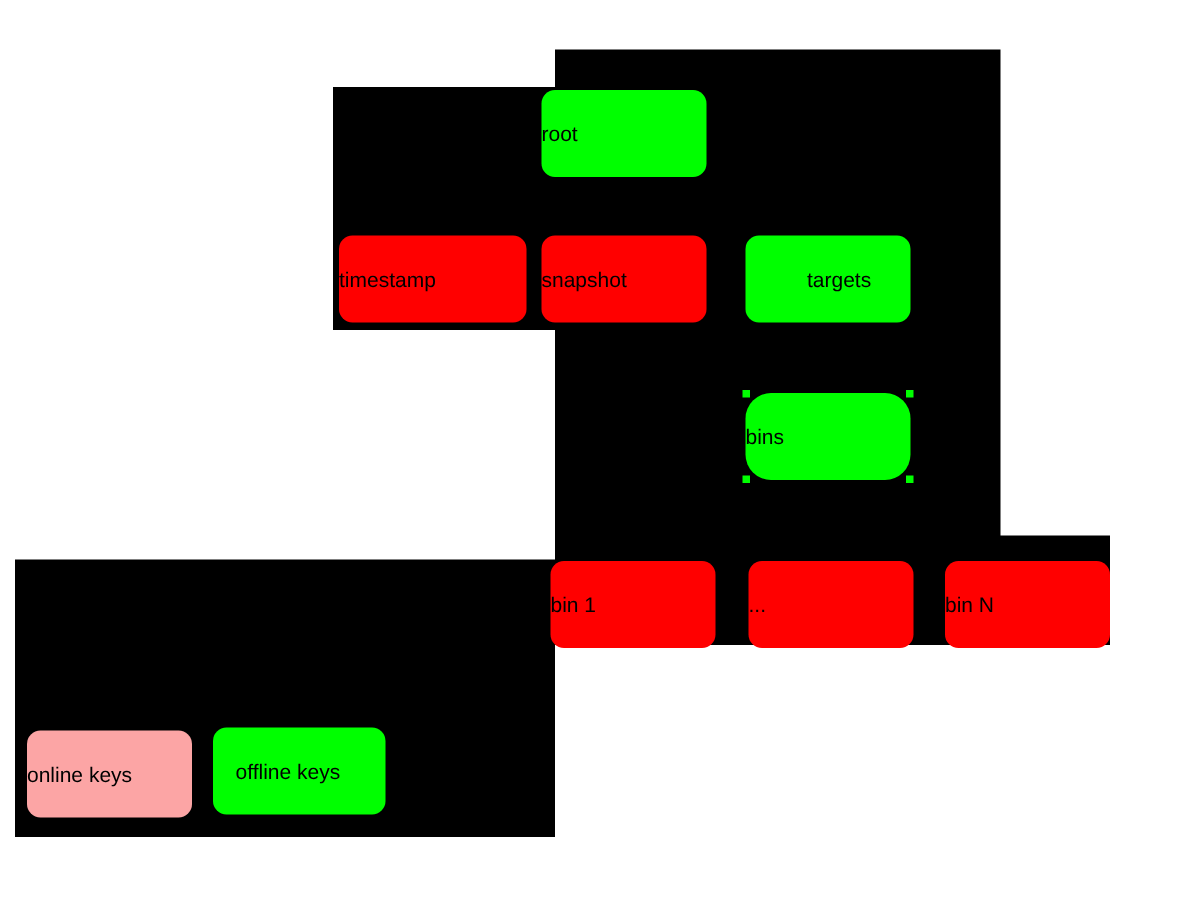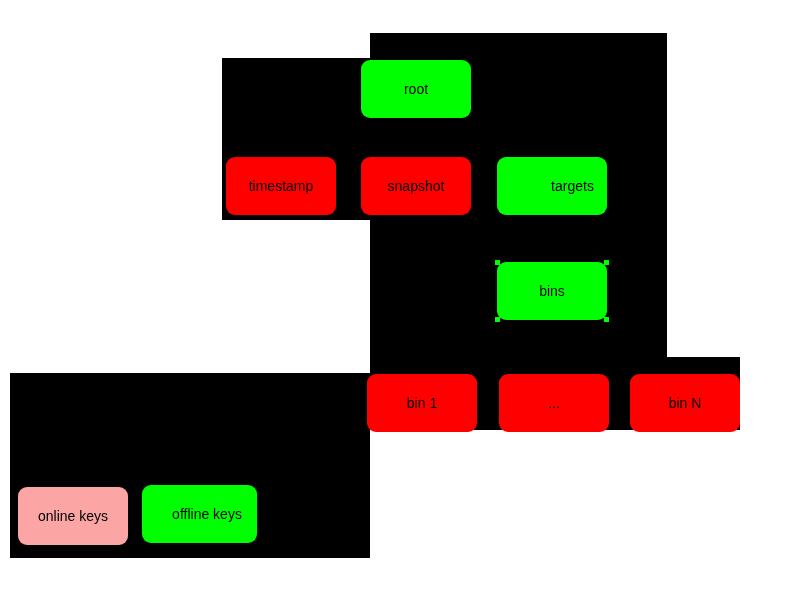--- a/index.html
+++ b/index.html
@@ -18,21 +18,21 @@
   }
   .panel {
     position: absolute;
     background: #000000;
   }
   .node {
     position: absolute;
     border-radius: 9px;
     display: flex;
     align-items: center;
-    justify-content: center;
+    justify-content: flex-start;
     color: #000000;
     font-family: "Liberation Sans", sans-serif;
     font-size: 14px;
     line-height: 1;
     text-align: center;
     box-sizing: border-box;
     user-select: none;
   }
   .node-green { background: #00ff00; }
   .node-red   { background: #ff0000; }
@@ -60,30 +60,30 @@
 
 <div id="canvas" style="background: rgb(255, 255, 255);">
 
 <div class="panel" style="left: 222px; top: 58px; width: 148px; height: 162px; background: rgb(0, 0, 0);"></div>
     <div class="panel" style="left: 370px; top: 33px; width: 297px; height: 397px; background: rgb(0, 0, 0);"></div>
     <div class="panel" style="left: 630px; top: 357px; width: 110px; height: 73px; background: rgb(0, 0, 0);"></div>
     <div class="panel" style="left: 10px; top: 373px; width: 360px; height: 185px; background: rgb(0, 0, 0);"></div>
     <div class="node node-green" style="left: 361px; top: 60px; width: 110px; height: 58px; background: rgb(0, 255, 0);">
       <span class="node-label" style="color: rgb(0, 0, 0);">root</span>
     </div>
-    <div class="node node-red" style="left: 226px; top: 157px; width: 110px; height: 58px; background: rgb(255, 0, 0);">
+    <div class="node node-red" style="left: 226px; top: 157px; width: 125px; height: 58px; background: rgb(255, 0, 0);">
       <span class="node-label" style="color: rgb(0, 0, 0);">timestamp</span>
     </div>
     <div class="node node-red" style="left: 361px; top: 157px; width: 110px; height: 58px; background: rgb(255, 0, 0);">
       <span class="node-label" style="color: rgb(0, 0, 0);">snapshot</span>
     </div>
     <div class="node node-green" style="left: 497px; top: 157px; width: 110px; height: 58px; background: rgb(0, 255, 0);">
       <span class="node-label" style="color: rgb(0, 0, 0); padding-left: 41px;">targets</span>
     </div>
-    <div class="node node-green" style="left: 497px; top: 262px; width: 110px; height: 58px; background: rgb(0, 255, 0);">
+    <div class="node node-green" style="left: 497px; top: 262px; width: 110px; height: 58px; background: rgb(0, 255, 0); border-radius: 17px;">
       <span class="node-label" style="color: rgb(0, 0, 0);">bins</span>
       <span class="sel-handle sel-tl" style="background: rgb(0, 255, 0);"></span>
       <span class="sel-handle sel-tr" style="background: rgb(0, 255, 0);"></span>
       <span class="sel-handle sel-bl" style="background: rgb(0, 255, 0);"></span>
       <span class="sel-handle sel-br" style="background: rgb(0, 255, 0);"></span>
     </div>
     <div class="node node-red" style="left: 367px; top: 374px; width: 110px; height: 58px; background: rgb(255, 0, 0);">
       <span class="node-label" style="color: rgb(0, 0, 0);">bin 1</span>
     </div>
     <div class="node node-red" style="left: 499px; top: 374px; width: 110px; height: 58px; background: rgb(255, 0, 0);">

